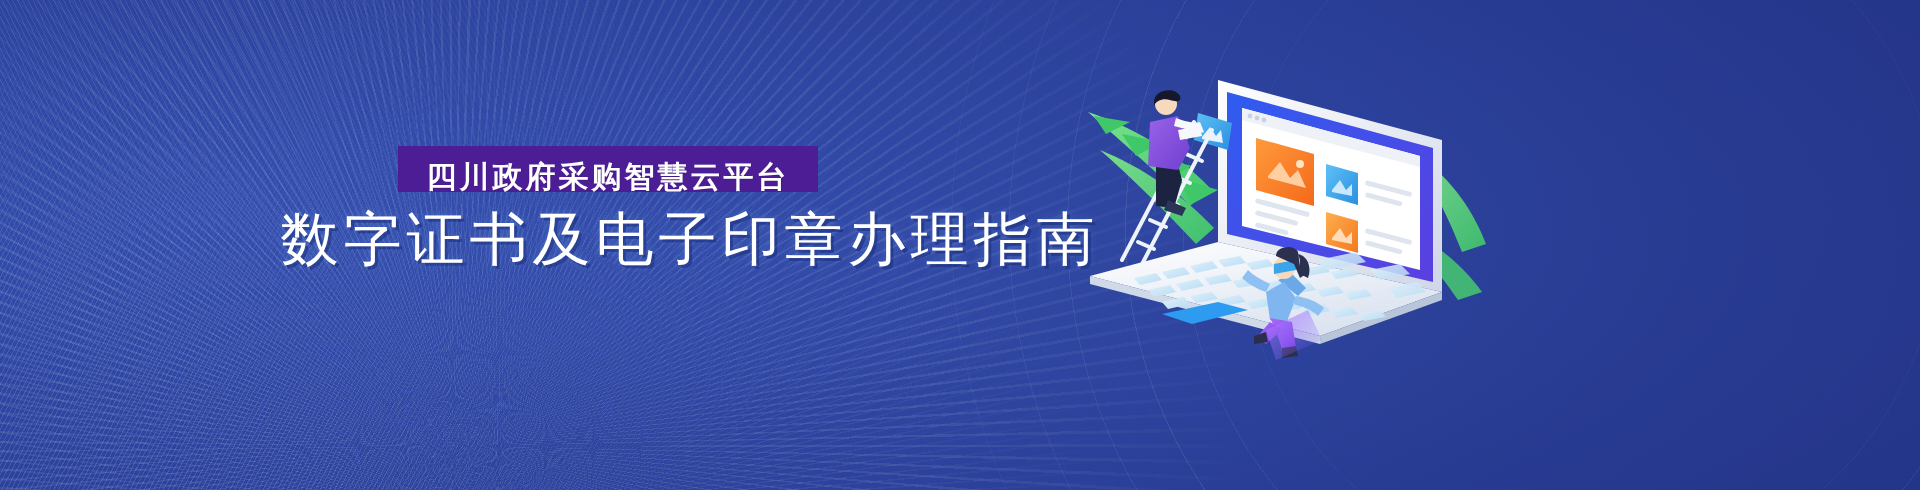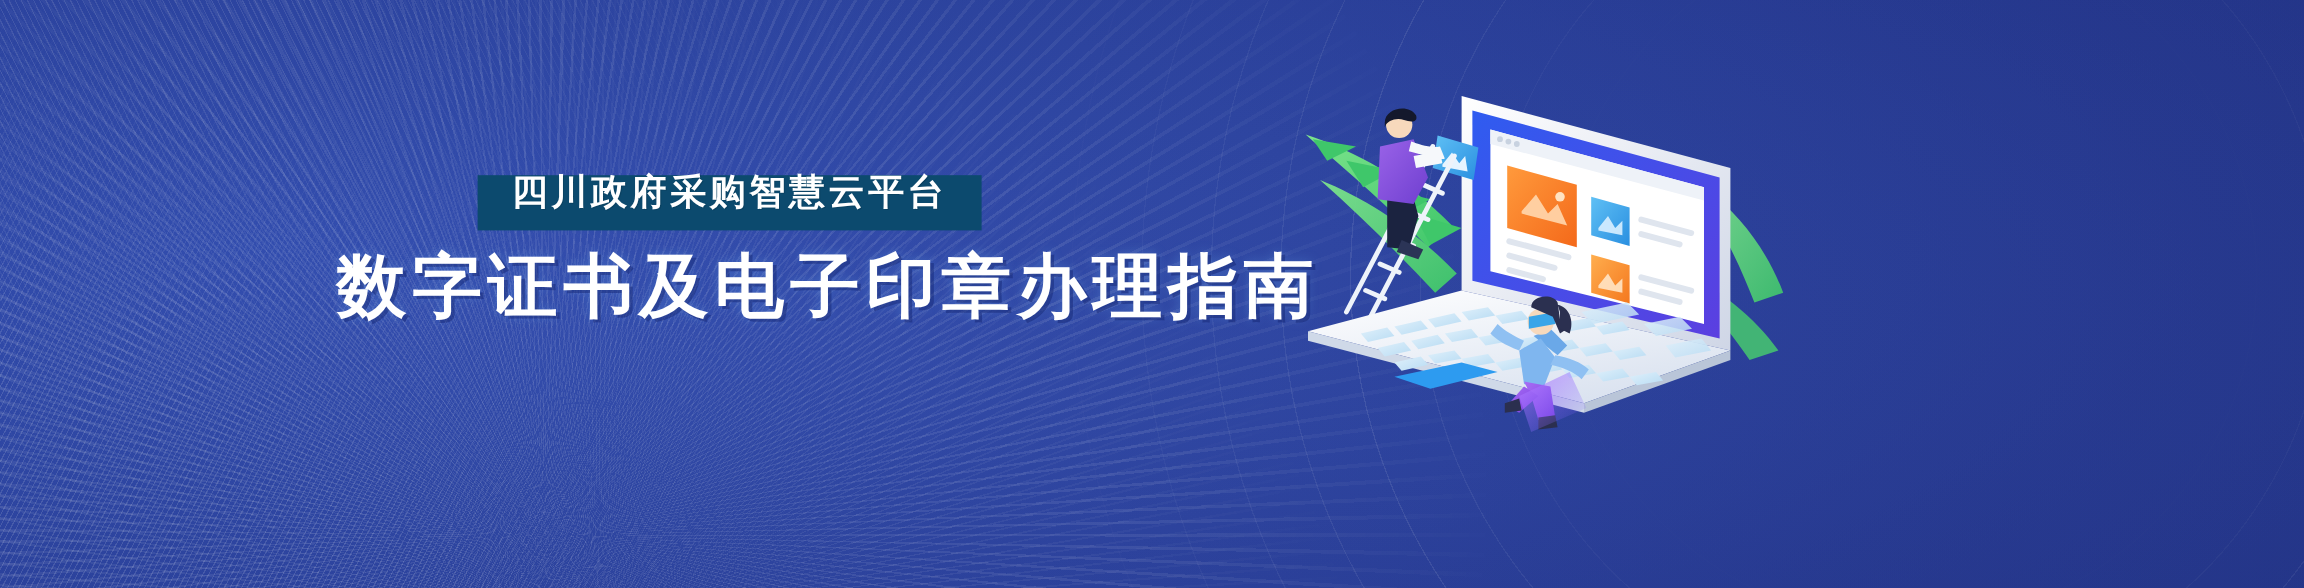--- a/index.html
+++ b/index.html
@@ -69,33 +69,33 @@
     background:radial-gradient(110% 130% at 35% 55%, rgba(255,255,255,.03) 0%, rgba(0,0,0,.06) 75%, rgba(0,0,0,.12) 100%);
   }
 
   
   .text-block{
     position:absolute; left:0; top:0; width:1180px; height:490px;
   }
   .tag{
     position:absolute; left:398px; top:146px;
     width:420px; height:46px;
-    background:#0c4a6e;
-    display:flex; align-items:flex-start; justify-content:center;
+    background:#4c1d95;
+    display:flex; align-items:flex-end; justify-content:center;
   }
   .tag-label{
     color:#ffffff; font-size:30px; font-weight:700;
     letter-spacing:3px; line-height:1;
     white-space:nowrap;
     text-shadow:1px 1px 0 rgba(0,0,0,.10);
   }
   .headline{
     position:absolute; left:240px; top:205px; width:900px;
     text-align:center;
-    color:#ffffff; font-size:58px; font-weight:700;
+    color:#ffffff; font-size:58px; font-weight:400;
     letter-spacing:5px; line-height:1.18;
     white-space:nowrap;
     text-shadow:3px 3px 0 rgba(18,34,110,.45), 0 0 10px rgba(120,190,255,.28);
   }
 
   
   .illu{ position:absolute; left:1070px; top:30px; width:420px; height:330px; }
   .illu svg{ display:block; }
 </style>
 </head>

